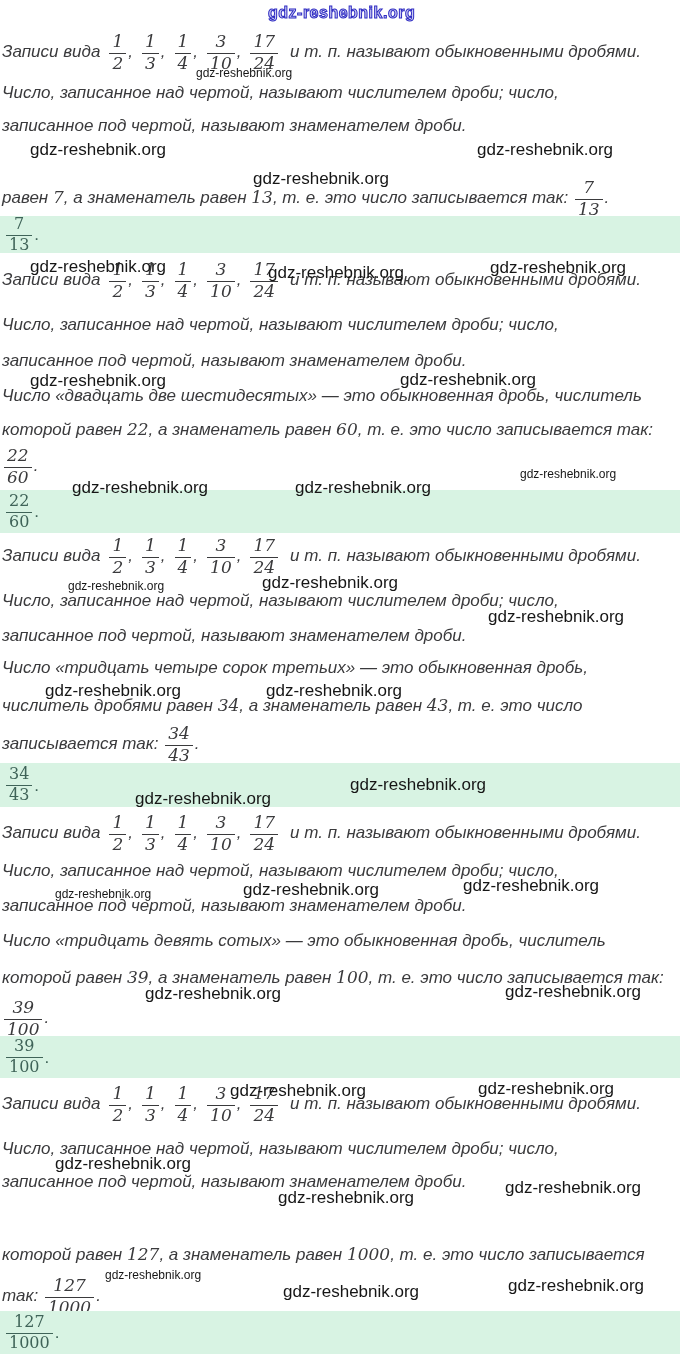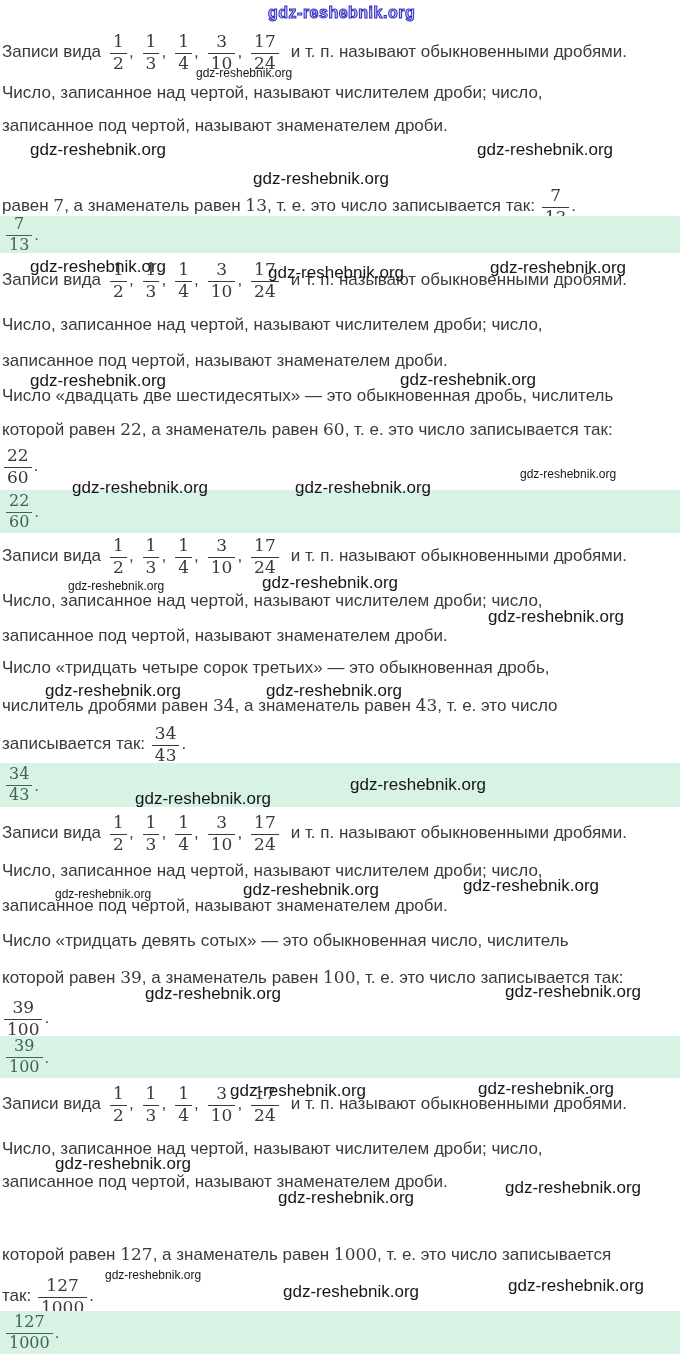--- a/index.html
+++ b/index.html
@@ -5,21 +5,21 @@
   html,body{margin:0;padding:0;background:#fff;}
   :root{
     --tx:#3a3a3c; --hl-bg:#d8f3e3; --hl-tx:#3f6358; --wmb:#2e2bc2;
   }
   #page{
     position:relative; width:680px; height:1354px; overflow:hidden;
     background:#fff; color:var(--tx);
     font-family:"Liberation Sans", sans-serif;
     font-size:17px; line-height:21px;
   }
-  .row{position:absolute; left:0; padding-left:2px; white-space:nowrap; width:676px;}
+  .row{position:absolute; left:0; padding-left:2px; white-space:nowrap; width:676px;font-style:italic;}
   .introrow{line-height:48px; height:48px;}
   .frrow{line-height:48px; height:48px;}
   .blockrow{line-height:46px; height:50px;}
   .pre{margin-right:7px;}
   .suf{margin-left:10px;}
   .sep{margin-right:7px;}
   
   .fr{
     display:inline-flex; flex-direction:column; align-items:center;
     vertical-align:middle; line-height:1.05; margin:0 2px;
@@ -45,21 +45,21 @@
   .wm.blue{
     font-size:16px; font-weight:700; letter-spacing:.5px;
     color:#c9c9f2; -webkit-text-stroke:1px var(--wmb);
   }
 </style>
 </head>
 <body>
 
 <div id="page">
 
-  <div class="row frrow" style="top:181px"><span>равен </span><span class="snum">7</span><span>, а знаменатель равен </span><span class="snum">13</span><span>, т. е. это число записывается так: </span><span class="fr">
+  <div class="row frrow" style="top:173px"><span>равен </span><span class="snum">7</span><span>, а знаменатель равен </span><span class="snum">13</span><span>, т. е. это число записывается так: </span><span class="fr">
         <span class="fn">7</span>
         <span class="fd">13</span>
       </span><span>.</span></div>
   <div class="band" style="top:216px;height:37px">
       <span class="fr">
         <span class="fn">7</span>
         <span class="fd">13</span>
       </span>
       <span>.</span>
     </div>
@@ -85,21 +85,21 @@
         <span class="fd">43</span>
       </span><span>.</span></div>
   <div class="band" style="top:763px;height:44px">
       <span class="fr">
         <span class="fn">34</span>
         <span class="fd">43</span>
       </span>
       <span>.</span>
     </div>
 
-  <div class="row" style="top:930px"><span>Число «тридцать девять сотых» — это обыкновенная число, числитель</span></div>
+  <div class="row" style="top:930px"><span>Число «тридцать девять сотых» — это обыкновенная дробь, числитель</span></div>
   <div class="row" style="top:967px"><span>которой равен </span><span class="snum">39</span><span>, а знаменатель равен </span><span class="snum">100</span><span>, т. е. это число записывается так:</span></div>
   <div class="row blockrow" style="top:995px"><span class="fr">
         <span class="fn">39</span>
         <span class="fd">100</span>
       </span><span>.</span></div>
   <div class="band" style="top:1036px;height:42px">
       <span class="fr">
         <span class="fn">39</span>
         <span class="fd">100</span>
       </span>

